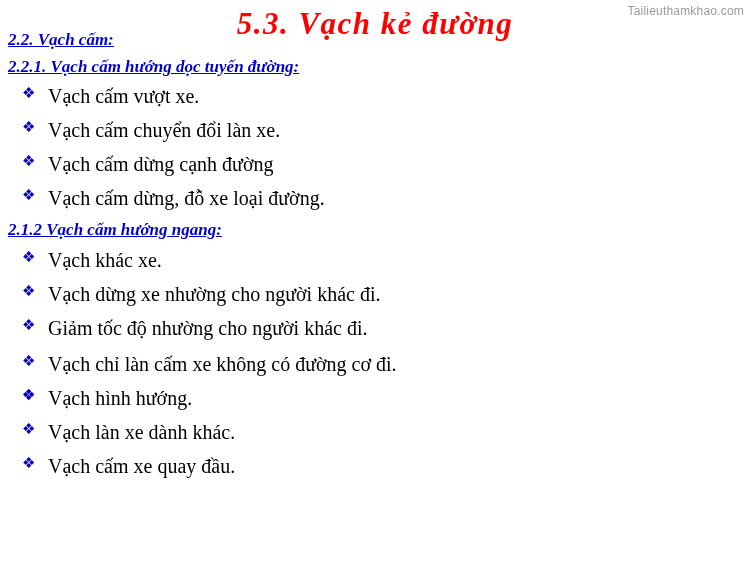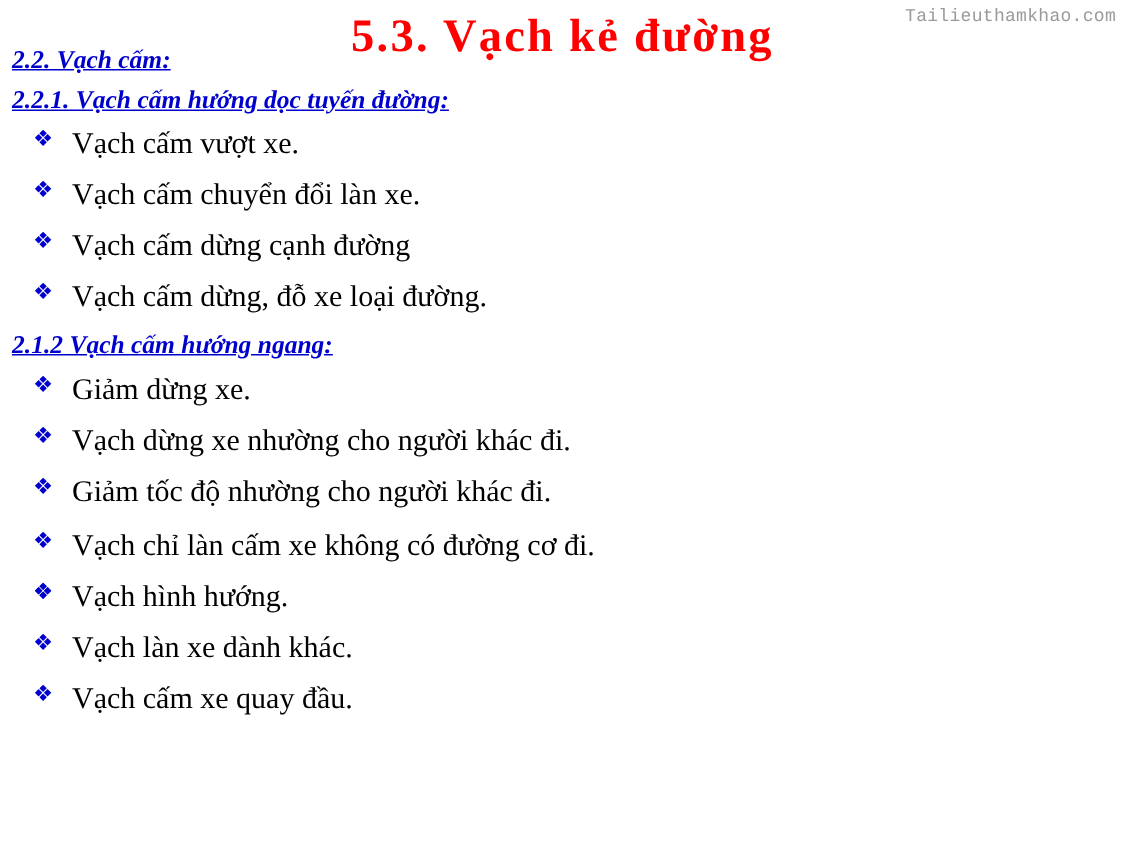--- a/index.html
+++ b/index.html
@@ -17,33 +17,34 @@
   .slide {
     position: relative;
     width: 750px;
     height: 563px;
     box-sizing: border-box;
   }
   .watermark {
     position: absolute;
     top: 4px;
     right: 6px;
-    font-family: Liberation Mono, monospace;
+    font-family: Liberation Sans, sans-serif;
     font-size: 12px;
     color: #9a9a9a;
     letter-spacing: 0.2px;
   }
   .slide-title {
     position: absolute;
     top: 6px;
     left: 0;
     width: 750px;
     text-align: center;
     font-family: "Liberation Serif", serif;
     font-weight: bold;
+    font-style: italic;
     font-size: 31px;
     color: #ff0000;
     letter-spacing: 1.5px;
     white-space: nowrap;
   }
   .content {
     position: absolute;
     top: 30px;
     left: 8px;
     width: 740px;
@@ -118,21 +119,21 @@
       <li>
         <span class="bullet-icon">❖</span>
         <span>Vạch cấm dừng, đỗ xe loại đường.</span>
       </li>
     </ul>
 
     <div class="heading tight">2.1.2  Vạch cấm hướng ngang:</div>
     <ul class="bullets">
       <li>
         <span class="bullet-icon">❖</span>
-        <span>Giảm dừng xe.</span>
+        <span>Vạch khác xe.</span>
       </li>
       <li>
         <span class="bullet-icon">❖</span>
         <span>Vạch dừng xe nhường cho người khác đi.</span>
       </li>
       <li>
         <span class="bullet-icon">❖</span>
         <span>Giảm tốc độ nhường cho người khác đi.</span>
       </li>
     </ul>

